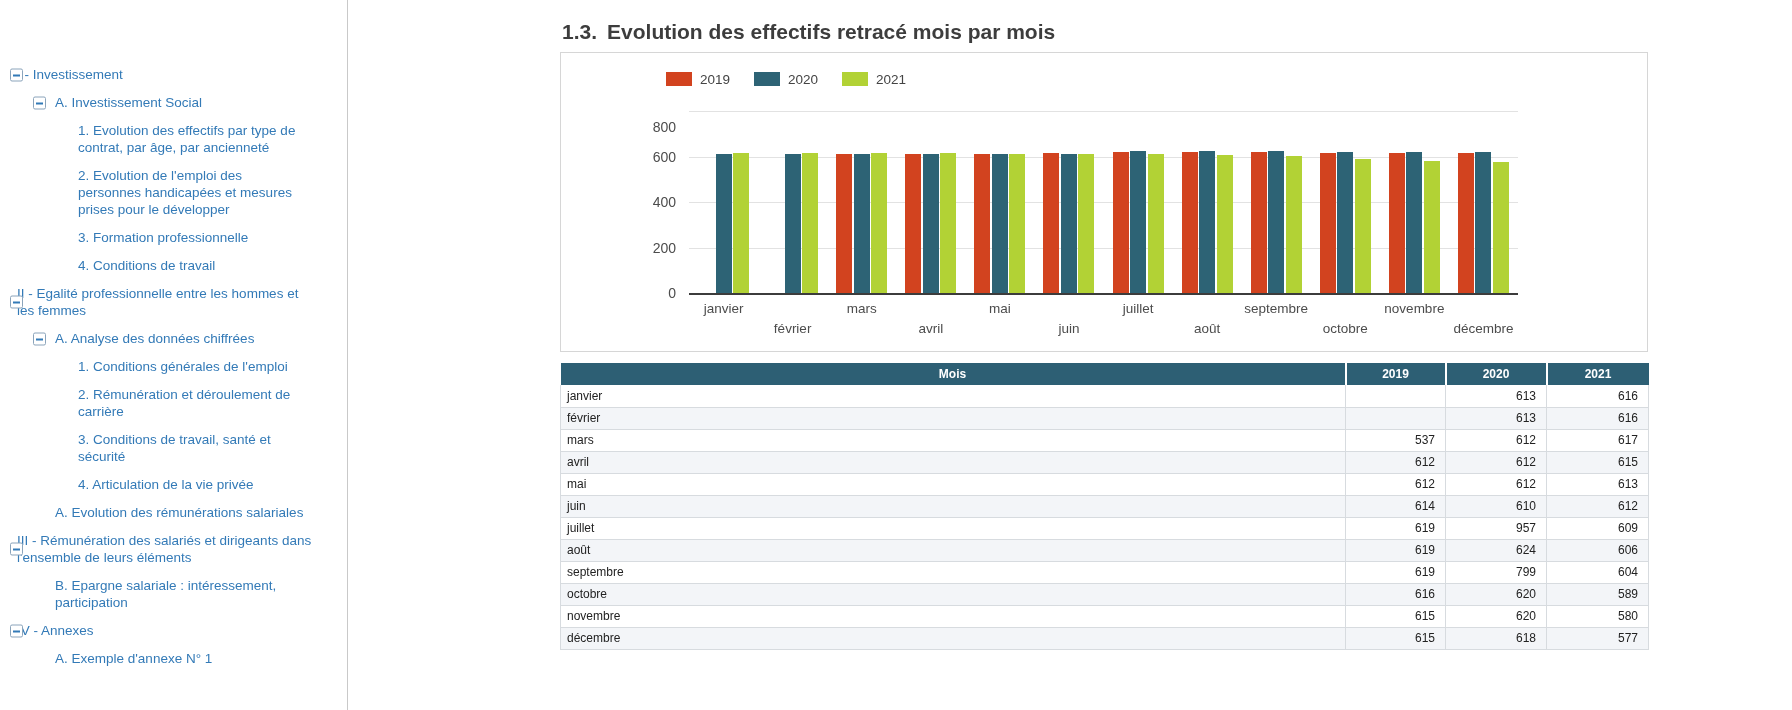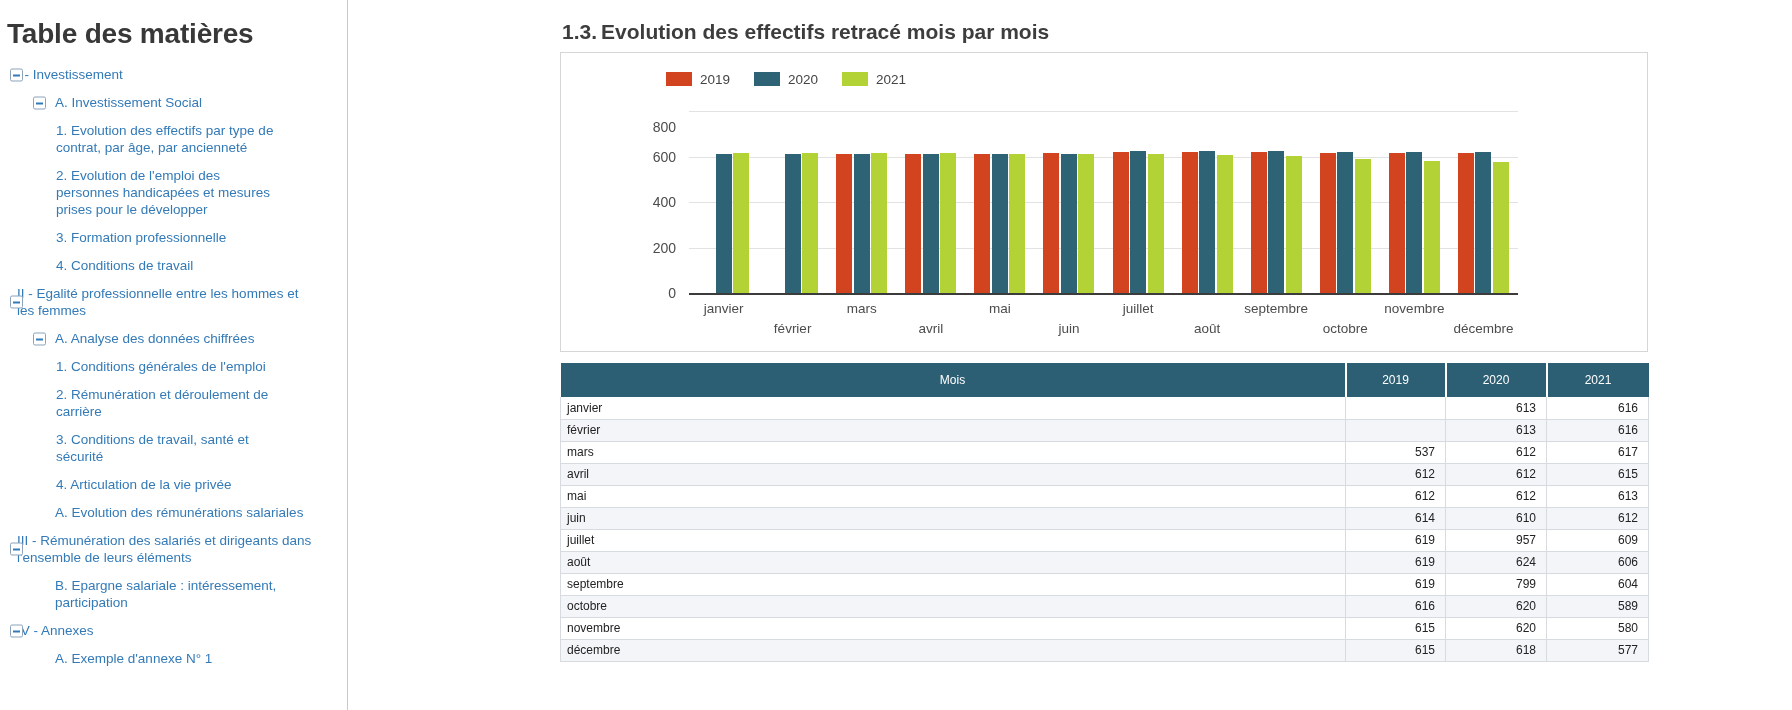--- a/index.html
+++ b/index.html
@@ -9,64 +9,63 @@
   
   .sidebar { position:absolute; left:0; top:0; width:348px; height:710px;
              border-right:1px solid #c9c9c9; background:#fff; }
   .sidebar-title { position:absolute; left:7px; top:18px; font-size:28px; font-weight:600;
                    color:#383838; letter-spacing:-0.2px; }
   .toc { position:absolute; left:0; top:66px; width:348px; }
   .toc-item { position:relative; margin-bottom:11px; font-size:13.5px; line-height:17px; }
   .toc-link { color:#337ab7; cursor:pointer; display:inline-block; }
   .lvl1 { padding-left:17px; } .lvl1 .toc-link { max-width:300px; }
   .lvl2 { padding-left:55px; } .lvl2 .toc-link { max-width:262px; }
-  .lvl3 { padding-left:56px; } .lvl3 .toc-link { max-width:228px; }
+  .lvl3 { padding-left:78px; } .lvl3 .toc-link { max-width:228px; }
   .expander { position:absolute; width:13px; height:13px; border:1px solid #8ba4bb;
               border-radius:2px; background:#fff; top:50%; transform:translateY(-50%); cursor:pointer; }
   .lvl1 .expander { left:10px; } .lvl2 .expander { left:33px; }
   .expander::after { content:""; position:absolute; left:2px; right:2px; top:5px; height:2px;
                      background:#337ab7; }
 
   
   .heading { position:absolute; left:562px; top:20px; font-size:21px; font-weight:600;
              color:#3d3d3d; }
-  .heading .num { margin-right:4px; }
+  .heading .num { margin-right:10px; }
 
   
   .chart-box { position:absolute; left:560px; top:52px; width:1088px; height:300px;
                border:1px solid #d6d6d6; background:#fff; }
   .legend { position:absolute; left:105px; top:16px; height:20px; display:flex; align-items:center; }
   .legend-item { display:flex; align-items:center; margin-right:24px; cursor:pointer; }
   .legend-swatch { width:26px; height:14px; margin-right:8px; }
   .legend-label { font-size:13.5px; color:#444; }
   .ytick { position:absolute; width:60px; text-align:right; font-size:14px; color:#4c4c4c;
            right:971px; transform:translateY(-50%); }
   .gridline { position:absolute; left:128px; width:829px; height:1px; background:#e2e2e2; }
   .axis-x { position:absolute; left:128px; width:829px; height:2px; background:#3c3c3c; }
   .bar { position:absolute; width:16px; }
   .xlabel { position:absolute; font-size:13.5px; color:#4c4c4c; transform:translateX(-50%);
             white-space:nowrap; }
 
   
   .data-table { position:absolute; left:560px; top:363px; border-collapse:collapse;
                 table-layout:fixed; font-size:12px; }
-  .data-table th { height:34px; color:#fff; font-weight:normal; font-size:12px;
+  .data-table th { height:22px; color:#fff; font-weight:bold; font-size:12px;
                    text-align:center; border-left:2px solid #fff; }
   .data-table th:first-child { border-left:none; }
   .data-table td { height:22px; color:#222; border:1px solid #d7dbdf; border-top:none; }
   .data-table tr:nth-child(even) td { background:#f3f5f8; }
   .data-table tbody { border-bottom:1px solid #9aa2a8; }
   .c-month { text-align:left; padding-left:6px; }
   .c-val { text-align:right; padding-right:10px; }
 </style>
 </head>
 <body>
 
 <div class="sidebar">
-  <div class="sidebar-title">Table des matières</div>
   <div class="toc">
       <div class="toc-item lvl1"><span class="expander"></span><span class="toc-link">I - Investissement</span></div>
       <div class="toc-item lvl2"><span class="expander"></span><span class="toc-link">A. Investissement Social</span></div>
       <div class="toc-item lvl3"><span class="toc-link">1. Evolution des effectifs par type de contrat, par âge, par ancienneté</span></div>
       <div class="toc-item lvl3"><span class="toc-link">2. Evolution de l'emploi des personnes handicapées et mesures prises pour le développer</span></div>
       <div class="toc-item lvl3"><span class="toc-link">3. Formation professionnelle</span></div>
       <div class="toc-item lvl3"><span class="toc-link">4. Conditions de travail</span></div>
       <div class="toc-item lvl1"><span class="expander"></span><span class="toc-link">II - Egalité professionnelle entre les hommes et les femmes</span></div>
       <div class="toc-item lvl2"><span class="expander"></span><span class="toc-link">A. Analyse des données chiffrées</span></div>
       <div class="toc-item lvl3"><span class="toc-link">1. Conditions générales de l'emploi</span></div>

